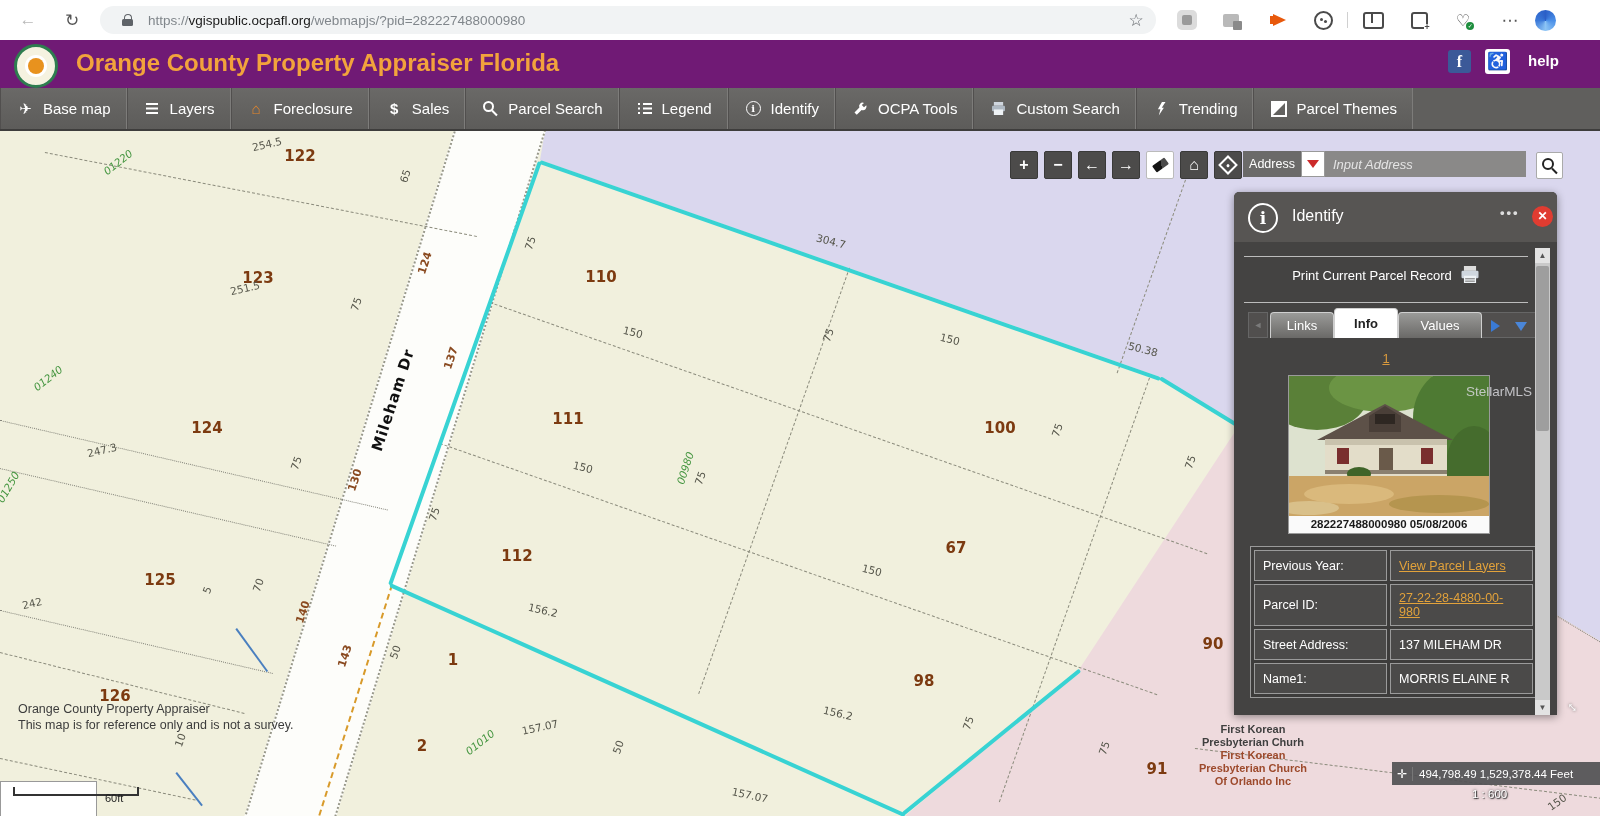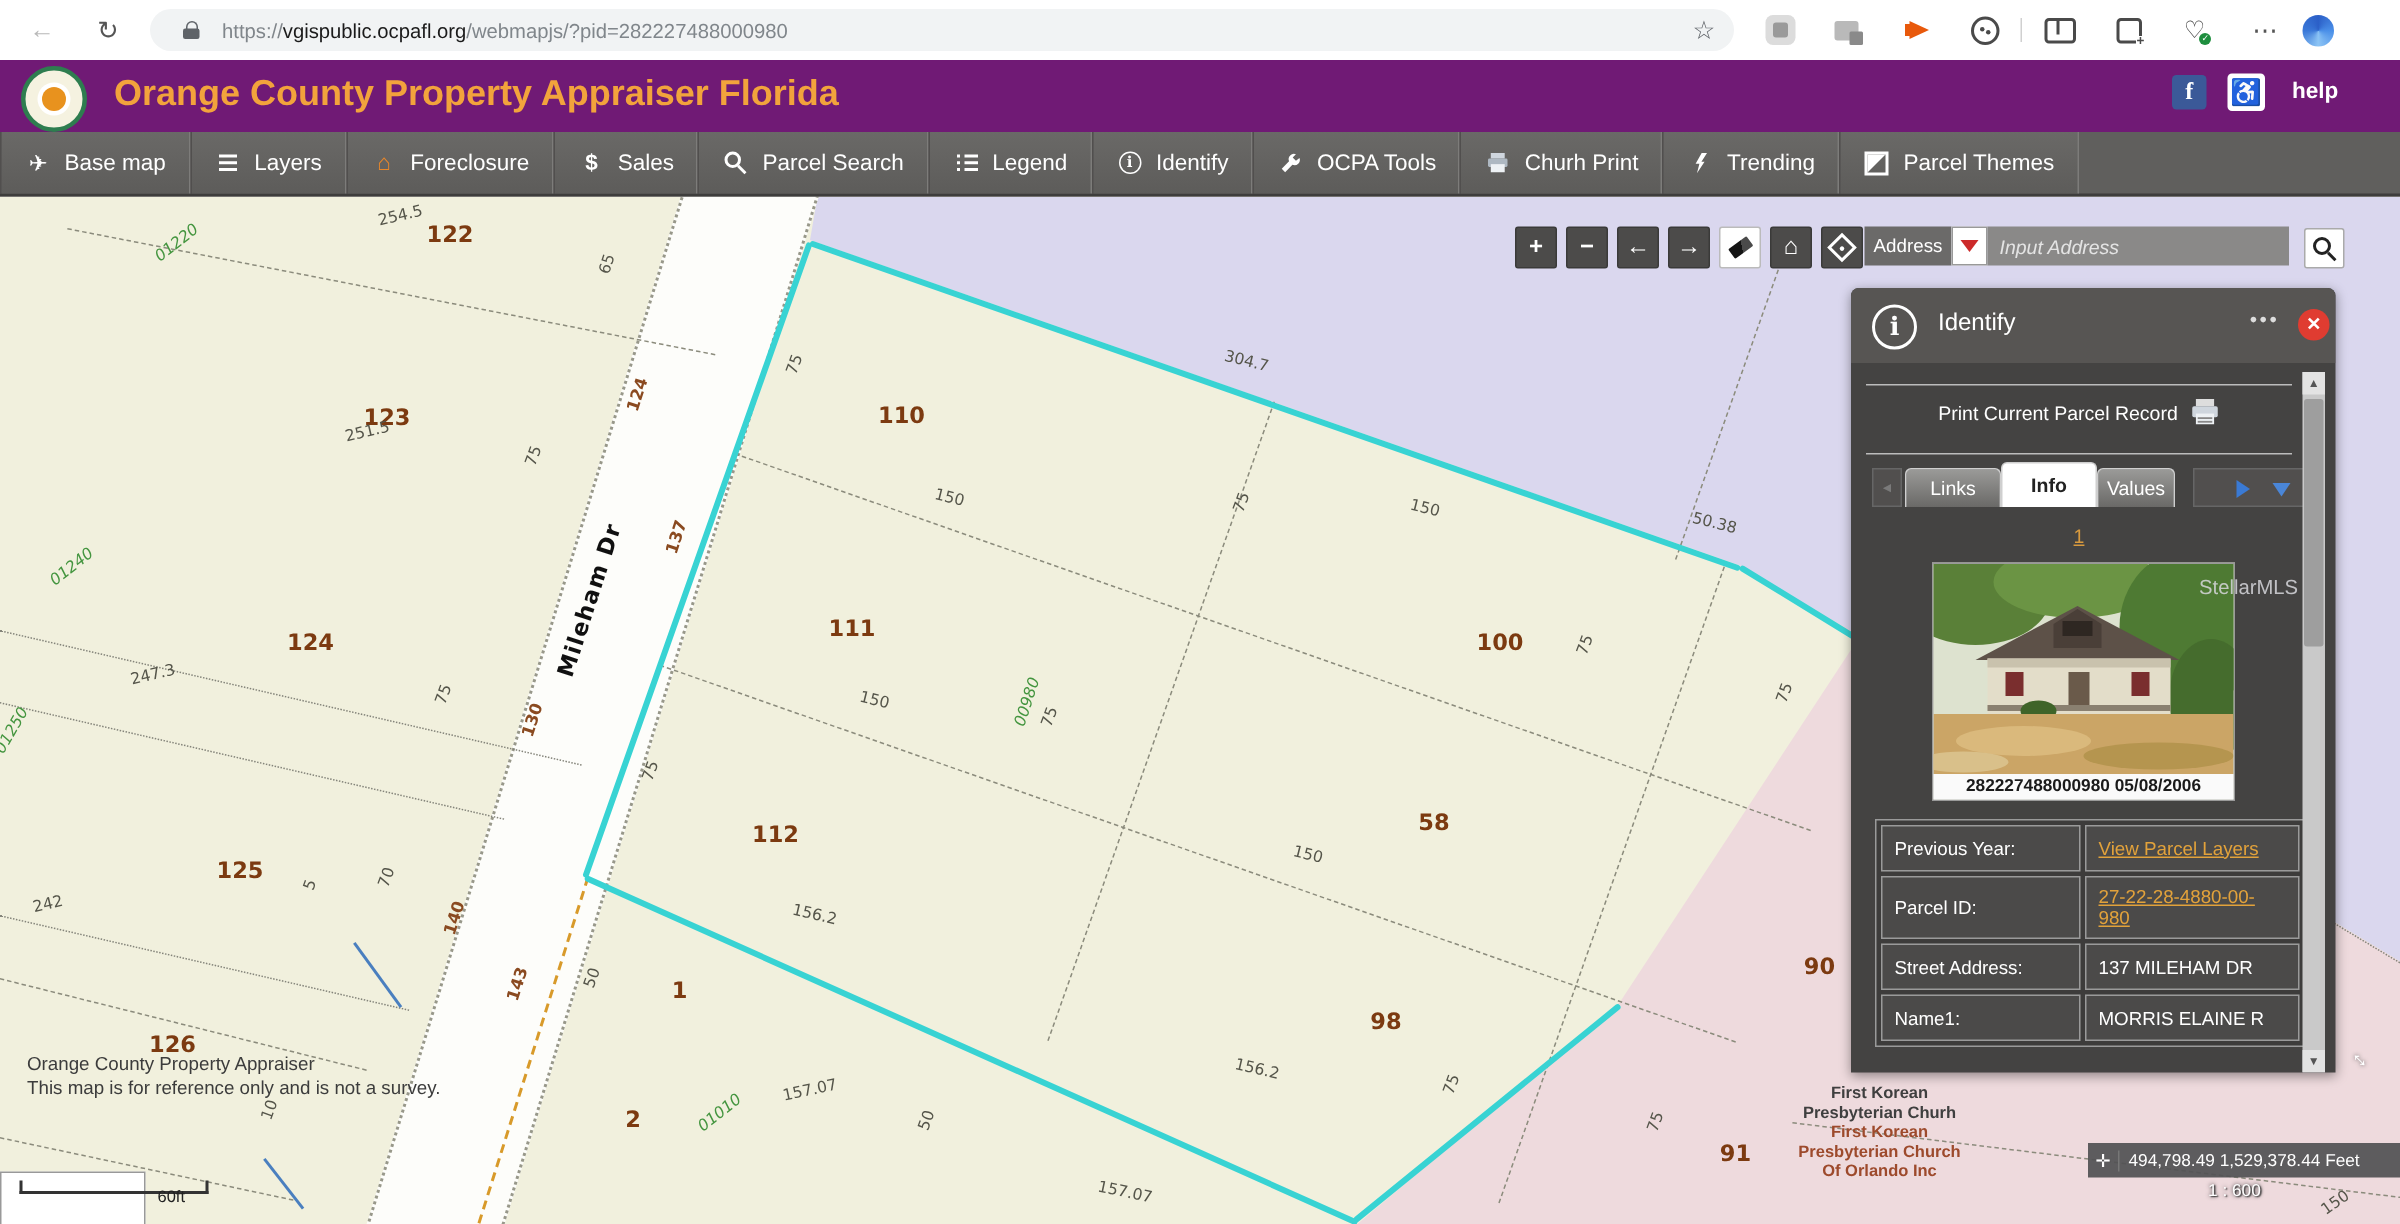--- a/index.html
+++ b/index.html
@@ -246,21 +246,21 @@
       <span>OCPA Tools</span>
     </div>
     <div class="mbtn">
       <span class="ic">
         <svg width="15" height="13" viewBox="0 0 16 14">
           <rect x="3" y="0" width="10" height="4" fill="#cfd6de"></rect>
           <rect x="1" y="4" width="14" height="6" rx="1" fill="#aeb8c2"></rect>
           <rect x="3" y="8" width="10" height="6" fill="#eef2f5"></rect>
         </svg>
       </span>
-      <span>Churh Print</span>
+      <span>Custom Search</span>
     </div>
     <div class="mbtn">
       <span class="ic">
         <span class="bolt"></span>
       </span>
       <span>Trending</span>
     </div>
     <div class="mbtn">
       <span class="ic">
         <span class="thm"></span>
@@ -300,21 +300,21 @@
   <div id="map-labels">
       <span class="ml ml-parcel" style="left: 300px; top: 25px; transform: translate(-50%, -50%) rotate(0deg);">122</span>
       <span class="ml ml-parcel" style="left: 258px; top: 147px; transform: translate(-50%, -50%) rotate(0deg);">123</span>
       <span class="ml ml-parcel" style="left: 207px; top: 297px; transform: translate(-50%, -50%) rotate(0deg);">124</span>
       <span class="ml ml-parcel" style="left: 160px; top: 449px; transform: translate(-50%, -50%) rotate(0deg);">125</span>
       <span class="ml ml-parcel" style="left: 115px; top: 565px; transform: translate(-50%, -50%) rotate(0deg);">126</span>
       <span class="ml ml-parcel" style="left: 601px; top: 146px; transform: translate(-50%, -50%) rotate(0deg);">110</span>
       <span class="ml ml-parcel" style="left: 568px; top: 288px; transform: translate(-50%, -50%) rotate(0deg);">111</span>
       <span class="ml ml-parcel" style="left: 517px; top: 425px; transform: translate(-50%, -50%) rotate(0deg);">112</span>
       <span class="ml ml-parcel" style="left: 1000px; top: 287px; transform: translate(-50%, -50%) rotate(0deg); margin-top: 10px;">100</span>
-      <span class="ml ml-parcel" style="left: 956px; top: 417px; transform: translate(-50%, -50%) rotate(0deg);">58</span>
+      <span class="ml ml-parcel" style="left: 956px; top: 417px; transform: translate(-50%, -50%) rotate(0deg);">67</span>
       <span class="ml ml-parcel" style="left: 924px; top: 550px; transform: translate(-50%, -50%) rotate(0deg);">98</span>
       <span class="ml ml-parcel" style="left: 453px; top: 529px; transform: translate(-50%, -50%) rotate(0deg);">1</span>
       <span class="ml ml-parcel" style="left: 422px; top: 615px; transform: translate(-50%, -50%) rotate(0deg);">2</span>
       <span class="ml ml-parcel" style="left: 1213px; top: 513px; transform: translate(-50%, -50%) rotate(0deg);">90</span>
       <span class="ml ml-parcel" style="left: 1157px; top: 638px; transform: translate(-50%, -50%) rotate(0deg);">91</span>
       <span class="ml ml-dim" style="left: 267px; top: 13px; transform: translate(-50%, -50%) rotate(-13deg);">254.5</span>
       <span class="ml ml-dim" style="left: 405px; top: 45px; transform: translate(-50%, -50%) rotate(-72deg);">65</span>
       <span class="ml ml-dim" style="left: 245px; top: 157px; transform: translate(-50%, -50%) rotate(-13deg);">251.5</span>
       <span class="ml ml-dim" style="left: 356px; top: 173px; transform: translate(-50%, -50%) rotate(-70deg);">75</span>
       <span class="ml ml-dim" style="left: 102px; top: 319px; transform: translate(-50%, -50%) rotate(-13deg);">247.3</span>
@@ -433,21 +433,21 @@
   </div>
   <div class="psep" style="top:110px;"></div>
   <div id="p-tabs">
     <div id="tab-left">◄</div>
     <div id="tab-strip">
       <span class="bluearr" id="arr-play"></span>
       <span class="bluearr" id="arr-down"></span>
     </div>
   <div class="tab" style="left: 22px; width: 64px;">Links</div>
       <div class="tab active" style="left: 86px; width: 64px;">Info</div>
-      <div class="tab" style="left: 150px; width: 52px;">Values</div>
+      <div class="tab" style="left: 150px; width: 84px;">Values</div>
     </div>
   <div id="p-page"><span>1</span></div>
   <div id="p-photo">
     <svg width="200" height="140" viewBox="0 0 200 140">
       <rect width="200" height="140" fill="#dde2cf"></rect>
       <ellipse cx="28" cy="22" rx="50" ry="32" fill="#5a8038"></ellipse>
       <ellipse cx="95" cy="12" rx="55" ry="24" fill="#6b9444"></ellipse>
       <ellipse cx="172" cy="42" rx="48" ry="52" fill="#4e7a33"></ellipse>
       <ellipse cx="185" cy="90" rx="28" ry="40" fill="#456c2d"></ellipse>
       <polygon points="28,64 96,28 164,64" fill="#5d5148"></polygon>

